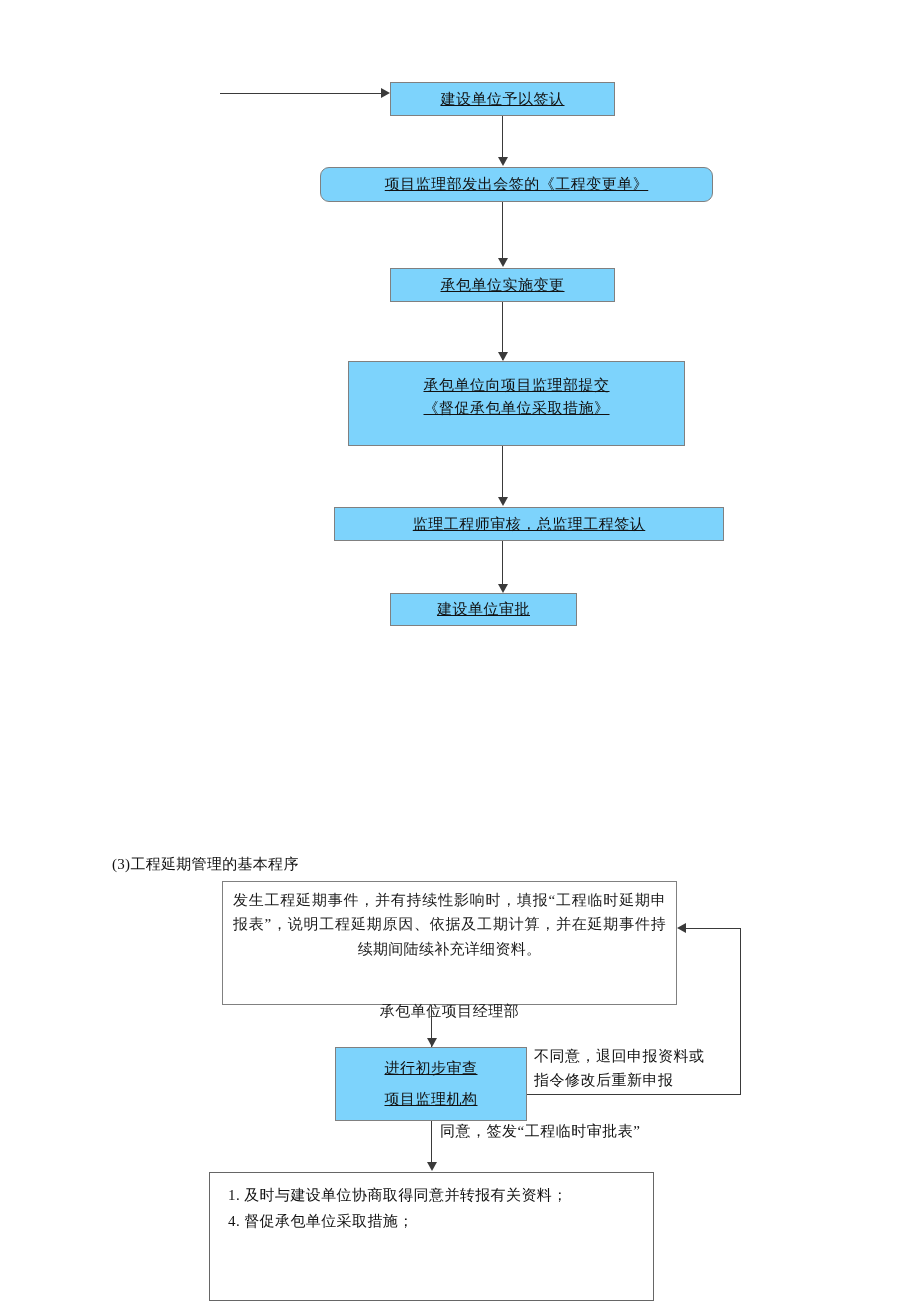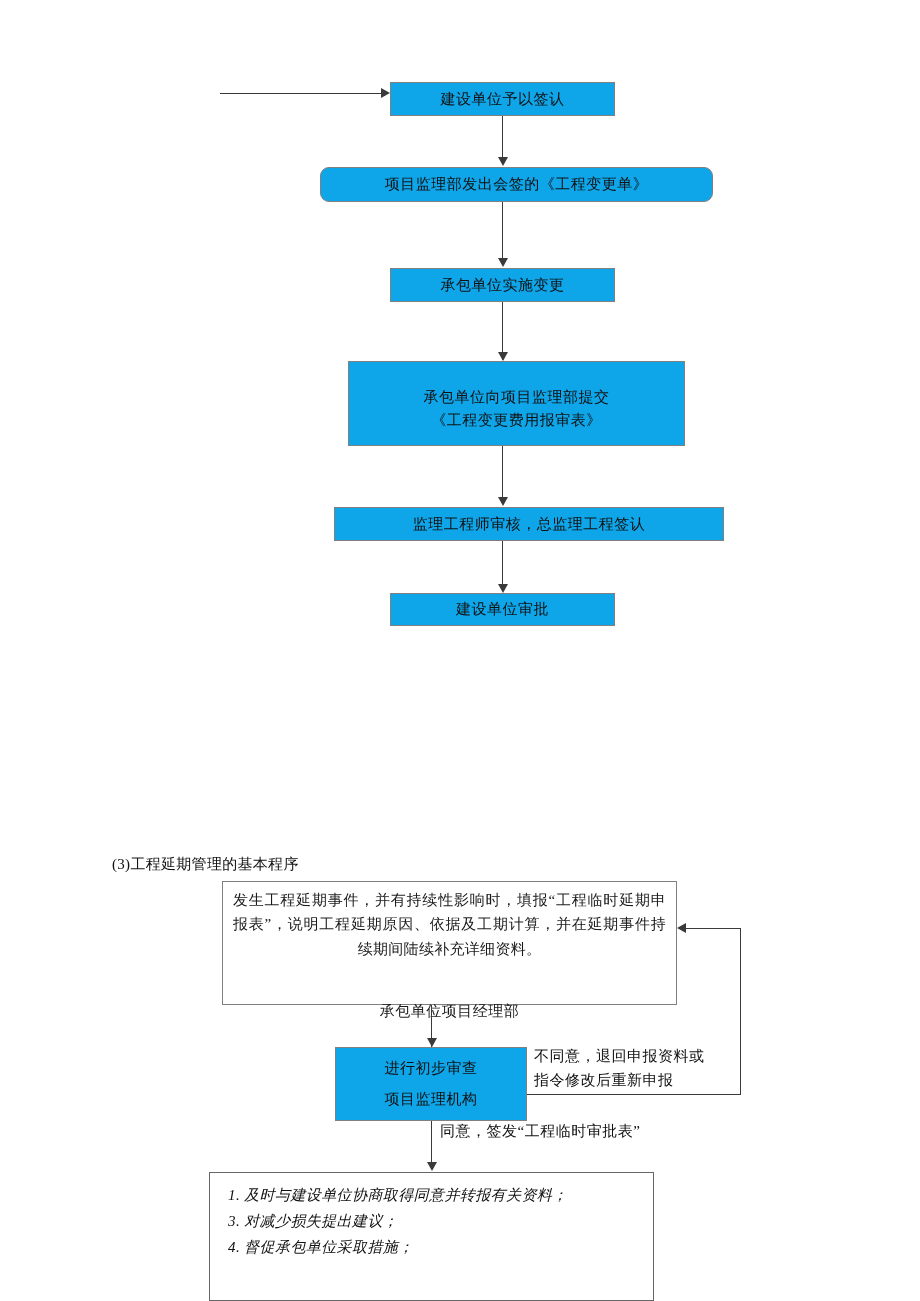--- a/index.html
+++ b/index.html
@@ -16,30 +16,31 @@
     width: 920px;
     height: 1301px;
     overflow: hidden;
     background: #ffffff;
   }
   
   .fbox {
     position: absolute;
     box-sizing: border-box;
     border: 1px solid #808080;
-    background: #0ea5e9;
+    background: #7dd3fc;
     display: flex;
     flex-direction: column;
     align-items: center;
     justify-content: center;
     text-align: center;
     font-size: 15px;
     line-height: 1.5;
     letter-spacing: 0.5px;
     color: #111111;
+    text-decoration: underline;
   }
   .fbox .ln { display: block; white-space: nowrap; }
 
   
   .vline {
     position: absolute;
     width: 1px;
     background: #3a3a3a;
   }
   .hline {
@@ -161,36 +162,36 @@
     <div class="vline" style="left:502px; top:202px; height:62px;"></div>
     <div class="arrow-down" style="left:498px; top:258px;"></div>
 
     <div class="fbox" style="left:390px; top:268px; width:225px; height:34px;text-align:center;">
       <span class="ln">承包单位实施变更</span>
     </div>
 
     <div class="vline" style="left:502px; top:302px; height:58px;"></div>
     <div class="arrow-down" style="left:498px; top:352px;"></div>
 
-    <div class="fbox" style="left:348px; top:361px; width:337px; height:85px; justify-content:flex-start; padding-top:24px;">
+    <div class="fbox" style="left:348px; top:361px; width:337px; height:85px; justify-content:flex-start; padding-top:12px;">
       <span class="ln">承包单位向项目监理部提交</span>
-      <span class="ln">《工程变更费用报审表》</span>
+      <span class="ln">《督促承包单位采取措施》</span>
     </div>
 
     <div class="vline" style="left:502px; top:446px; height:58px;"></div>
     <div class="arrow-down" style="left:498px; top:497px;"></div>
 
     <div class="fbox" style="left:334px; top:507px; width:390px; height:34px;">
       <span class="ln">监理工程师审核，总监理工程签认</span>
     </div>
 
     <div class="vline" style="left:502px; top:541px; height:50px;"></div>
     <div class="arrow-down" style="left:498px; top:584px;"></div>
 
-    <div class="fbox" style="left:390px; top:593px; width:225px; height:33px;">
+    <div class="fbox" style="left:390px; top:593px; width:187px; height:33px;">
       <span class="ln">建设单位审批</span>
     </div>
   </div>
 
   <div class="heading" style="left:112px; top:855px;">(3)工程延期管理的基本程序</div>
 
   <div>
 
     <div class="splitbox" style="left:222px; top:881px; width:455px; height:124px;">
       <div class="top-cell">
@@ -214,20 +215,19 @@
     <div class="hline" style="left:527px; top:1094px; width:214px;"></div>
     <div class="vline" style="left:740px; top:928px; height:167px;"></div>
     <div class="hline" style="left:686px; top:928px; width:55px;"></div>
     <div class="arrow-left" style="left:677px; top:923px;"></div>
 
     <div class="ftext" style="left:440px; top:1120px;">同意，签发“工程临时审批表”</div>
 
     <div class="vline" style="left:431px; top:1121px; height:45px;"></div>
     <div class="arrow-down" style="left:427px; top:1162px;"></div>
 
-    <div class="listbox" style="left:209px; top:1172px; width:445px; height:129px;font-style:italic;">
+    <div class="listbox" style="left:209px; top:1172px; width:445px; height:129px;">
       <div class="li">1. 及时与建设单位协商取得同意并转报有关资料；</div>
-      <div class="li">3. 对减少损失提出建议；</div>
       <div class="li">4. 督促承包单位采取措施；</div>
     </div>
   </div>
 
 </div>
 
 </body></html>

